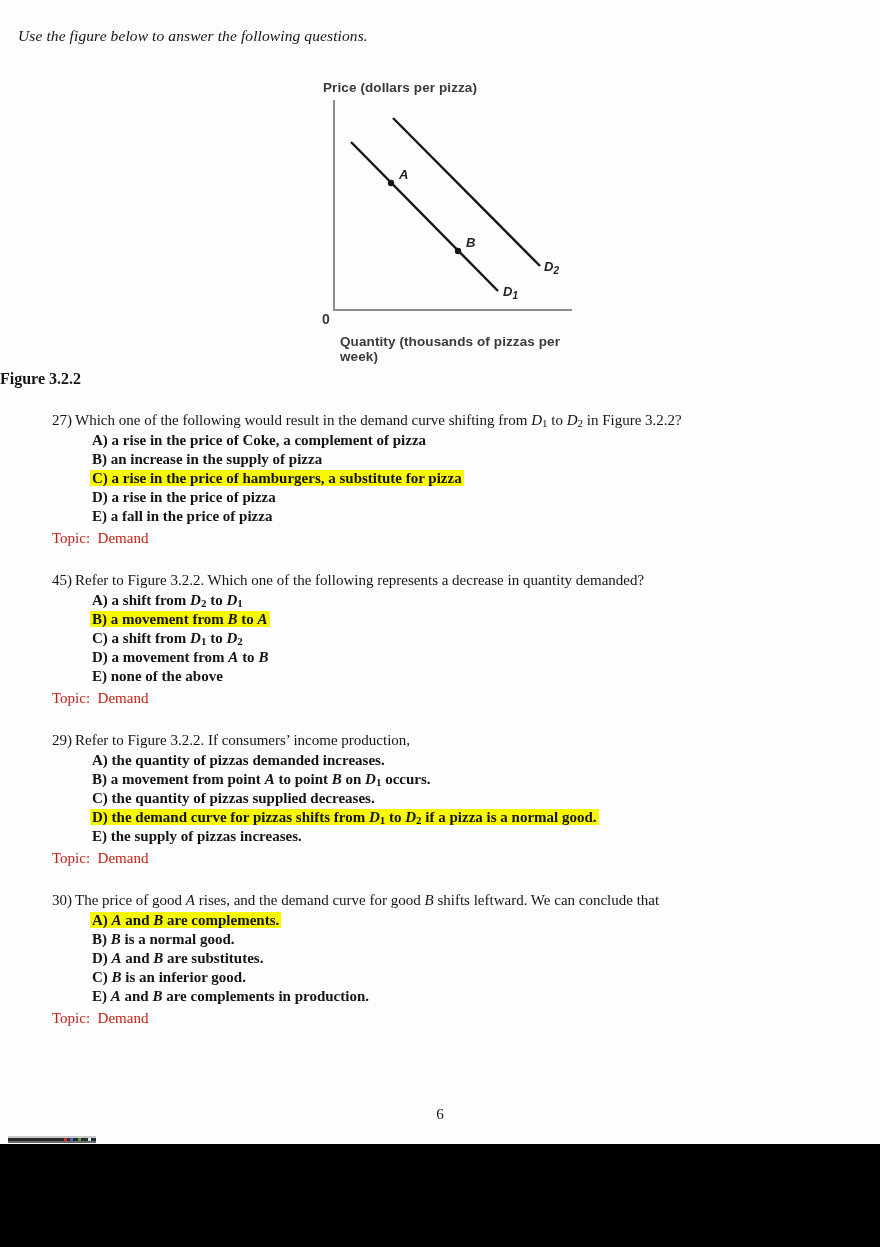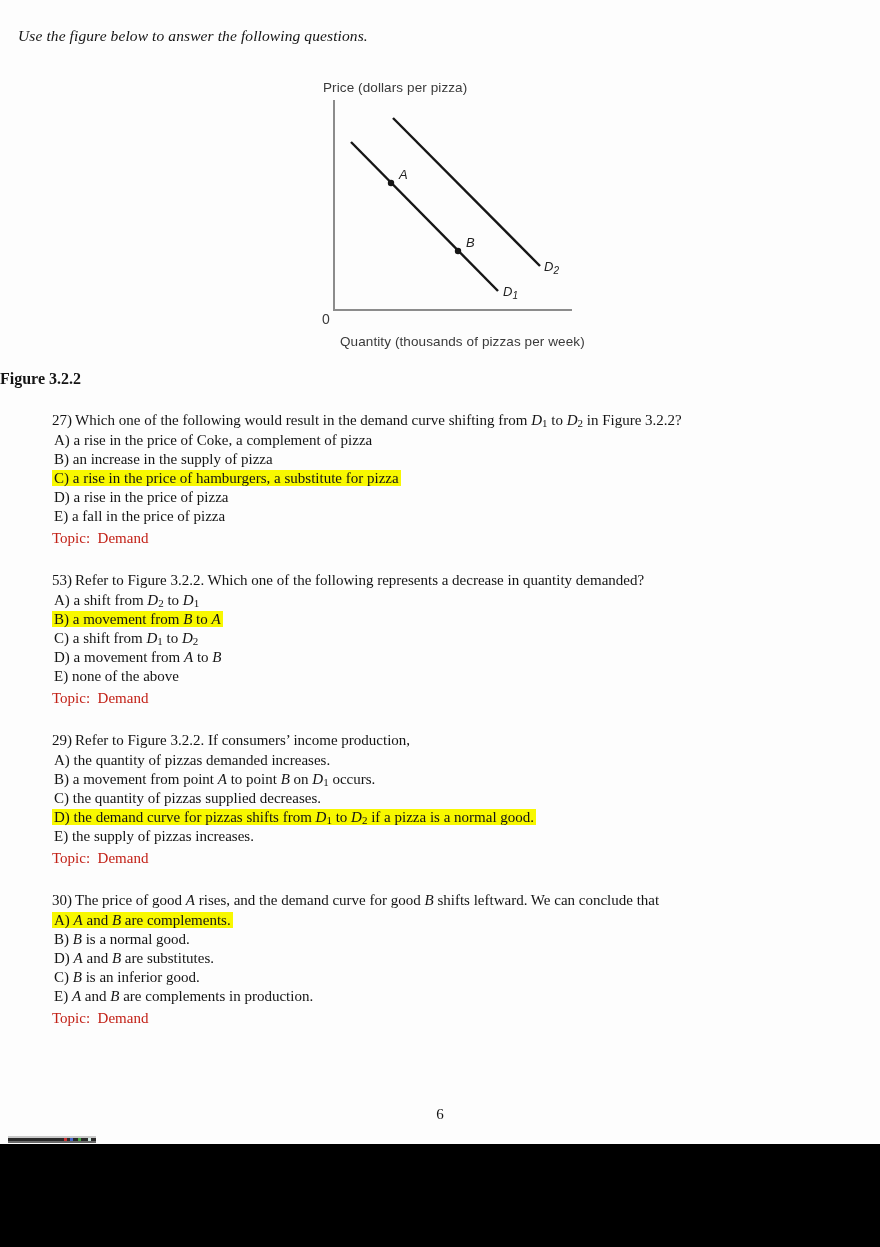--- a/index.html
+++ b/index.html
@@ -7,21 +7,21 @@
     width:880px;height:1247px;position:relative;background:#fdfdfd;
     font-family:"Liberation Serif","DejaVu Serif",serif;
     color:var(--text,#141414);overflow:hidden;
   }
   .instruction{
     position:absolute;left:18px;top:27px;font-style:italic;font-size:15.5px;
     letter-spacing:.1px;
     text-align:center;
   }
   
-  .figure-wrap{position:absolute;left:322px;top:82px;width:268px;height:282px;}
+  .figure-wrap{position:absolute;left:322px;top:82px;width:268px;height:282px;font-weight:bold;}
   .fig-label{
     font-family:"Liberation Sans","DejaVu Sans",sans-serif;
     color:#3a3a3a;font-size:13.5px;letter-spacing:.1px;
   }
   .y-label{position:absolute;left:1px;top:-2px;}
   .x-label{position:absolute;left:18px;top:252px;}
   .origin-label{position:absolute;left:0px;top:229px;font-size:14px;}
   .fig-svg{position:absolute;left:0;top:0;}
   .fig-svg text{
     font-family:"Liberation Sans","DejaVu Sans",sans-serif;
@@ -29,21 +29,21 @@
   }
   .caption{
     position:absolute;left:0;right:0;top:370px;
     font-weight:bold;font-size:16px;
   }
   
   .questions{position:absolute;left:52px;top:411px;right:36px;font-size:15px;}
   .question{margin-bottom:23px;}
   .q-head{line-height:19px;margin-bottom:1px;}
   .q-num{display:inline-block;min-width:23px;}
-  .q-options{}
+  .q-options{margin-left:38px;font-weight:bold;}
   .option{line-height:19px;}
   .opt-inner{padding:0 2px;}
   .opt-inner.hl{background:var(--hl,#f8f800);}
   .q-topic{
     margin-top:3px;line-height:19px;
     color:var(--topic,#c22016);white-space:pre-wrap;
   }
   sub{font-size:11px;line-height:0;vertical-align:-2px;}
   
   .page-num{position:absolute;left:0;right:0;top:1106px;text-align:center;font-size:15px;}
@@ -91,21 +91,21 @@
         <div class="option"><span class="opt-inner"><span class="opt-label">B)</span> an increase in the supply of pizza</span></div>
         <div class="option"><span class="opt-inner hl"><span class="opt-label">C)</span> a rise in the price of hamburgers, a substitute for pizza</span></div>
         <div class="option"><span class="opt-inner"><span class="opt-label">D)</span> a rise in the price of pizza</span></div>
         <div class="option"><span class="opt-inner"><span class="opt-label">E)</span> a fall in the price of pizza</span></div>
       </div>
     <div class="q-topic">Topic:  Demand</div>
   </div>
 
   <div class="question">
     <div class="q-head">
-      <span class="q-num">53)</span><span class="q-text">Refer to Figure 3.2.2. Which one of the following represents a decrease in quantity demanded?</span>
+      <span class="q-num">45)</span><span class="q-text">Refer to Figure 3.2.2. Which one of the following represents a decrease in quantity demanded?</span>
     </div>
     <div class="q-options">
         <div class="option"><span class="opt-inner"><span class="opt-label">A)</span> a shift from <i>D</i><sub>2</sub> to <i>D</i><sub>1</sub></span></div>
         <div class="option"><span class="opt-inner hl"><span class="opt-label">B)</span> a movement from <i>B</i> to <i>A</i></span></div>
         <div class="option"><span class="opt-inner"><span class="opt-label">C)</span> a shift from <i>D</i><sub>1</sub> to <i>D</i><sub>2</sub></span></div>
         <div class="option"><span class="opt-inner"><span class="opt-label">D)</span> a movement from <i>A</i> to <i>B</i></span></div>
         <div class="option"><span class="opt-inner"><span class="opt-label">E)</span> none of the above</span></div>
       </div>
     <div class="q-topic">Topic:  Demand</div>
   </div>

